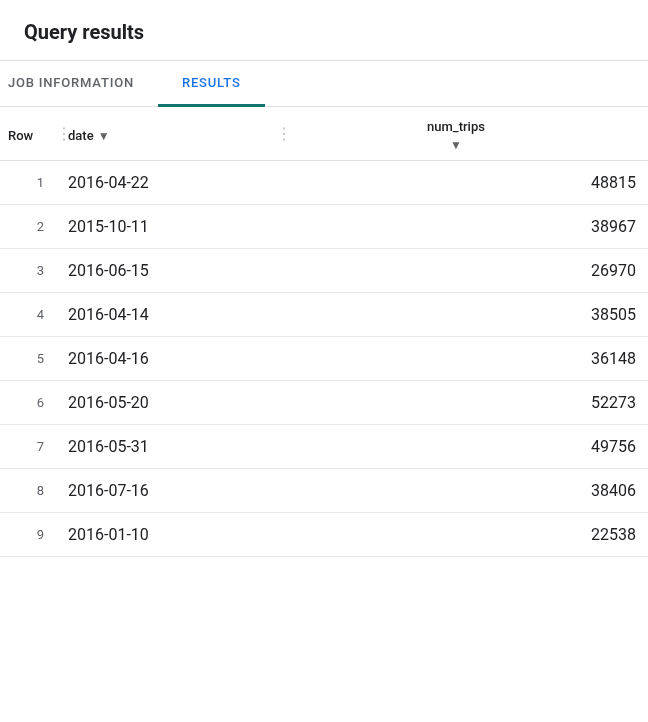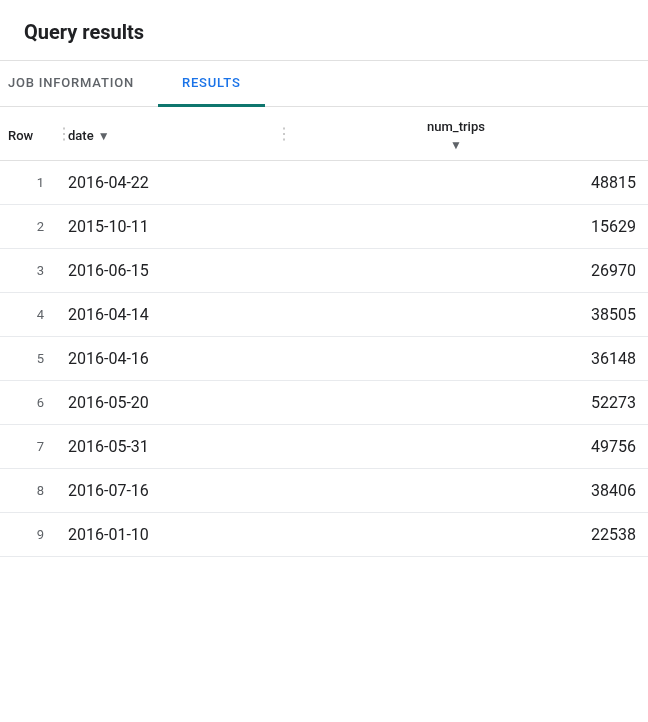--- a/index.html
+++ b/index.html
@@ -188,21 +188,21 @@
     </thead>
     <tbody id="table-body">
     <tr>
           <td class="row-num">1</td>
           <td class="date-val">2016-04-22</td>
           <td class="num-val">48815</td>
         </tr>
         <tr>
           <td class="row-num">2</td>
           <td class="date-val">2015-10-11</td>
-          <td class="num-val">15629</td>
+          <td class="num-val">38967</td>
         </tr>
         <tr>
           <td class="row-num">3</td>
           <td class="date-val">2016-06-15</td>
           <td class="num-val">26970</td>
         </tr>
         <tr>
           <td class="row-num">4</td>
           <td class="date-val">2016-04-14</td>
           <td class="num-val">38505</td>

